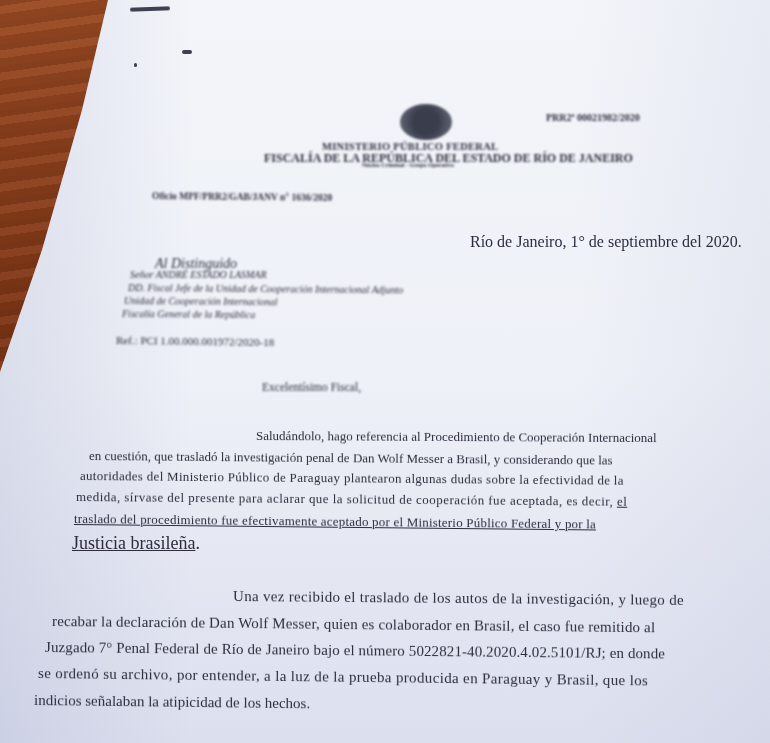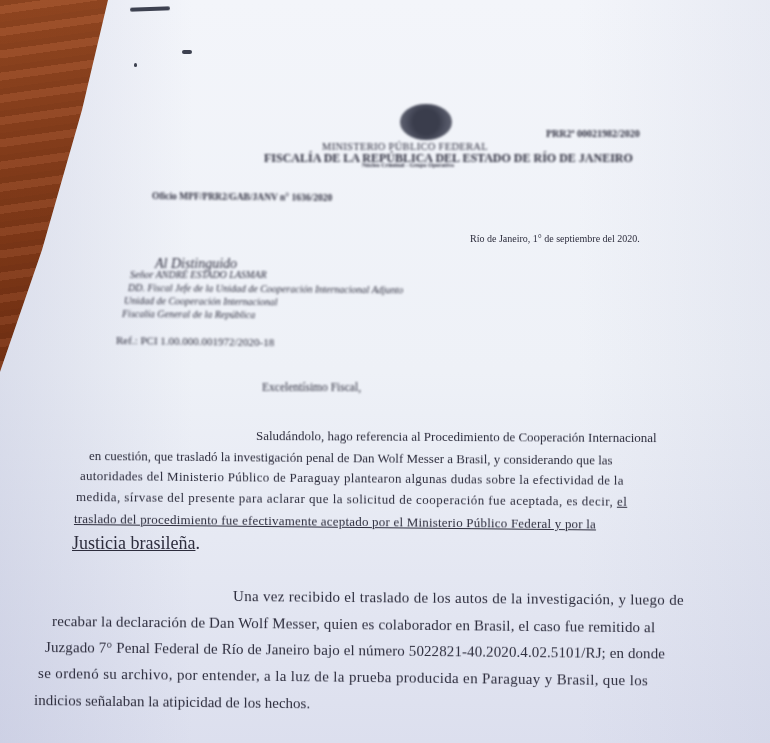--- a/index.html
+++ b/index.html
@@ -41,28 +41,28 @@
 <body>
 
 <div class="desk"></div>
 <div class="paper"></div>
 
 <div class="mark" style="left:130px;top:7px;width:40px;height:4px;transform:rotate(-2deg);"></div>
 <div class="mark" style="left:182px;top:50px;width:10px;height:4px;"></div>
 <div class="mark" style="left:134px;top:63px;width:3px;height:4px;"></div>
 
 <div class="seal"></div>
-<div class="t blur1" style="left:546px;top:112px;font-size:10px;font-weight:bold;margin-top:16px;">PRR2ª 00021982/2020</div>
-<div class="t blur1" style="left:322px;top:141px;font-size:10.5px;font-weight:normal;letter-spacing:0.3px;">MINISTERIO PÚBLICO FEDERAL</div>
+<div class="t blur1" style="left:546px;top:112px;font-size:10px;font-weight:bold;">PRR2ª 00021982/2020</div>
+<div class="t blur1" style="left:322px;top:141px;font-size:10.5px;font-weight:bold;letter-spacing:0.3px;">MINISTERIO PÚBLICO FEDERAL</div>
 <div class="t blur1" style="left:264px;top:151px;font-size:12px;font-weight:bold;">FISCALÍA DE LA REPÚBLICA DEL ESTADO DE RÍO DE JANEIRO</div>
 <div class="t blur1" style="left:362px;top:162px;font-size:6px;font-weight:bold;">Núcleo Criminal - Grupo Operativo</div>
 
 <div class="t blur1 b" style="left:152px;top:192px;font-size:9.5px;transform:rotate(0.6deg);">Oficio MPF/PRR2/GAB/JANV n° 1636/2020</div>
 
-<div class="t blur2" style="left:470px;top:233px;font-size:10px;">Río de Janeiro, 1° de septiembre del 2020.</div>
+<div class="t blur2" style="left:470px;top:233px;font-size:16px;">Río de Janeiro, 1° de septiembre del 2020.</div>
 
 <div class="t blur1 it" style="left:132px;top:256px;font-size:14px;margin-left:23px;">Al Distinguido</div>
 <div class="t blur1 it" style="left:130px;top:269px;font-size:10px;">Señor ANDRÉ ESTADO LASMAR</div>
 <div class="t blur1 it" style="left:128px;top:282px;font-size:10px;transform:rotate(0.5deg);transform-origin:left;">DD. Fiscal Jefe de la Unidad de Cooperación Internacional Adjunto</div>
 <div class="t blur1 it" style="left:124px;top:295px;font-size:10px;transform:rotate(0.5deg);transform-origin:left;">Unidad de Cooperación Internacional</div>
 <div class="t blur1 it" style="left:122px;top:308px;font-size:10px;transform:rotate(0.5deg);transform-origin:left;">Fiscalía General de la República</div>
 
 <div class="t blur1" style="left:116px;top:334px;font-size:11px;transform:rotate(0.8deg);transform-origin:left;">Ref.: PCI 1.00.000.001972/2020-18</div>
 
 <div class="t blur1" style="left:262px;top:381px;font-size:11.5px;text-align:right;">Excelentísimo Fiscal,</div>

